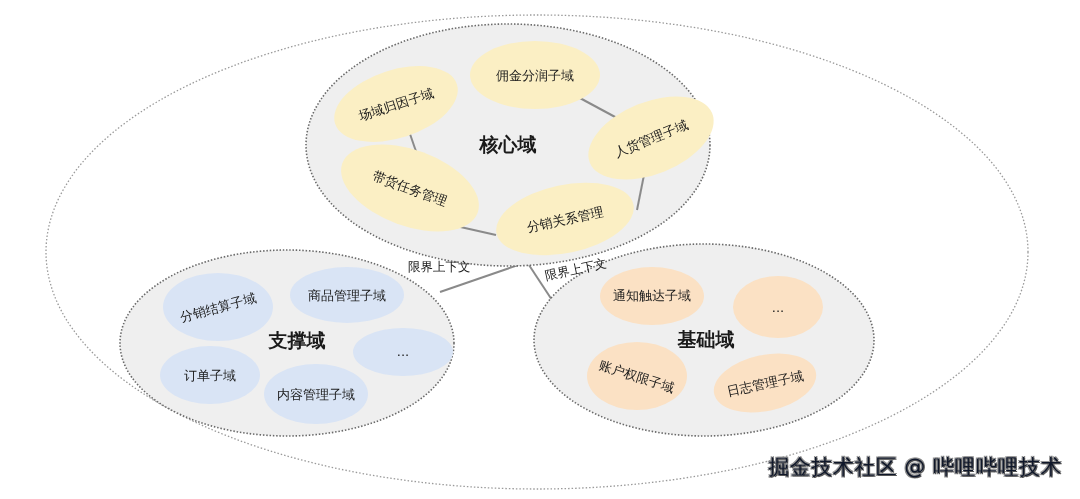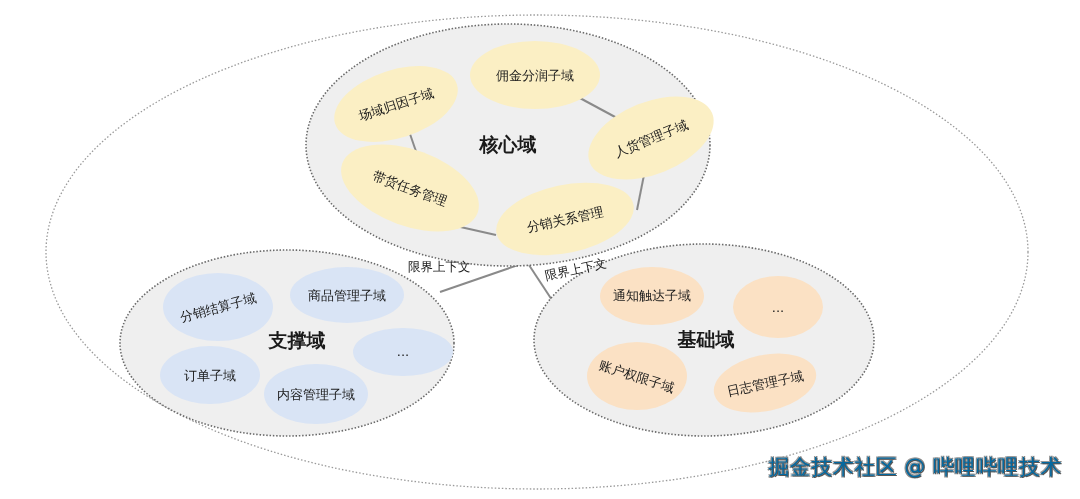--- a/index.html
+++ b/index.html
@@ -4,21 +4,21 @@
   <style>
     html, body { margin: 0; padding: 0; background: #ffffff; }
     body { width: 1080px; height: 499px; position: relative; overflow: hidden;
            font-family: "DejaVu Sans", "Liberation Sans", sans-serif; }
     svg#diagram { position: absolute; left: 0; top: 0; }
     .lbl { font-family: "DejaVu Sans", "Liberation Sans", sans-serif; fill: #1a1a1a; }
     .sub { font-size: 13px; }
     .domain-title { font-size: 19px; font-weight: bold; }
     .ctx { font-size: 12.5px; }
     .watermark { position: absolute; right: 18px; bottom: 18px; font-size: 21px;
-                 color: #0369a1; letter-spacing: 0.5px;
+                 color: #0f172a; letter-spacing: 0.5px;
                  text-shadow: 1px 1px 0 #555, -1px -1px 0 #999, 1px -1px 0 #888, -1px 1px 0 #888;
                  font-family: "DejaVu Sans", "Liberation Sans", sans-serif; }
   </style>
 </head>
 <body>
 
 <svg id="diagram" width="1080" height="499" viewBox="0 0 1080 499">
 
   <ellipse cx="537" cy="252" rx="491" ry="237" fill="none" stroke="#9a9a9a" stroke-width="1.3" stroke-dasharray="1.5 2"></ellipse>
 

